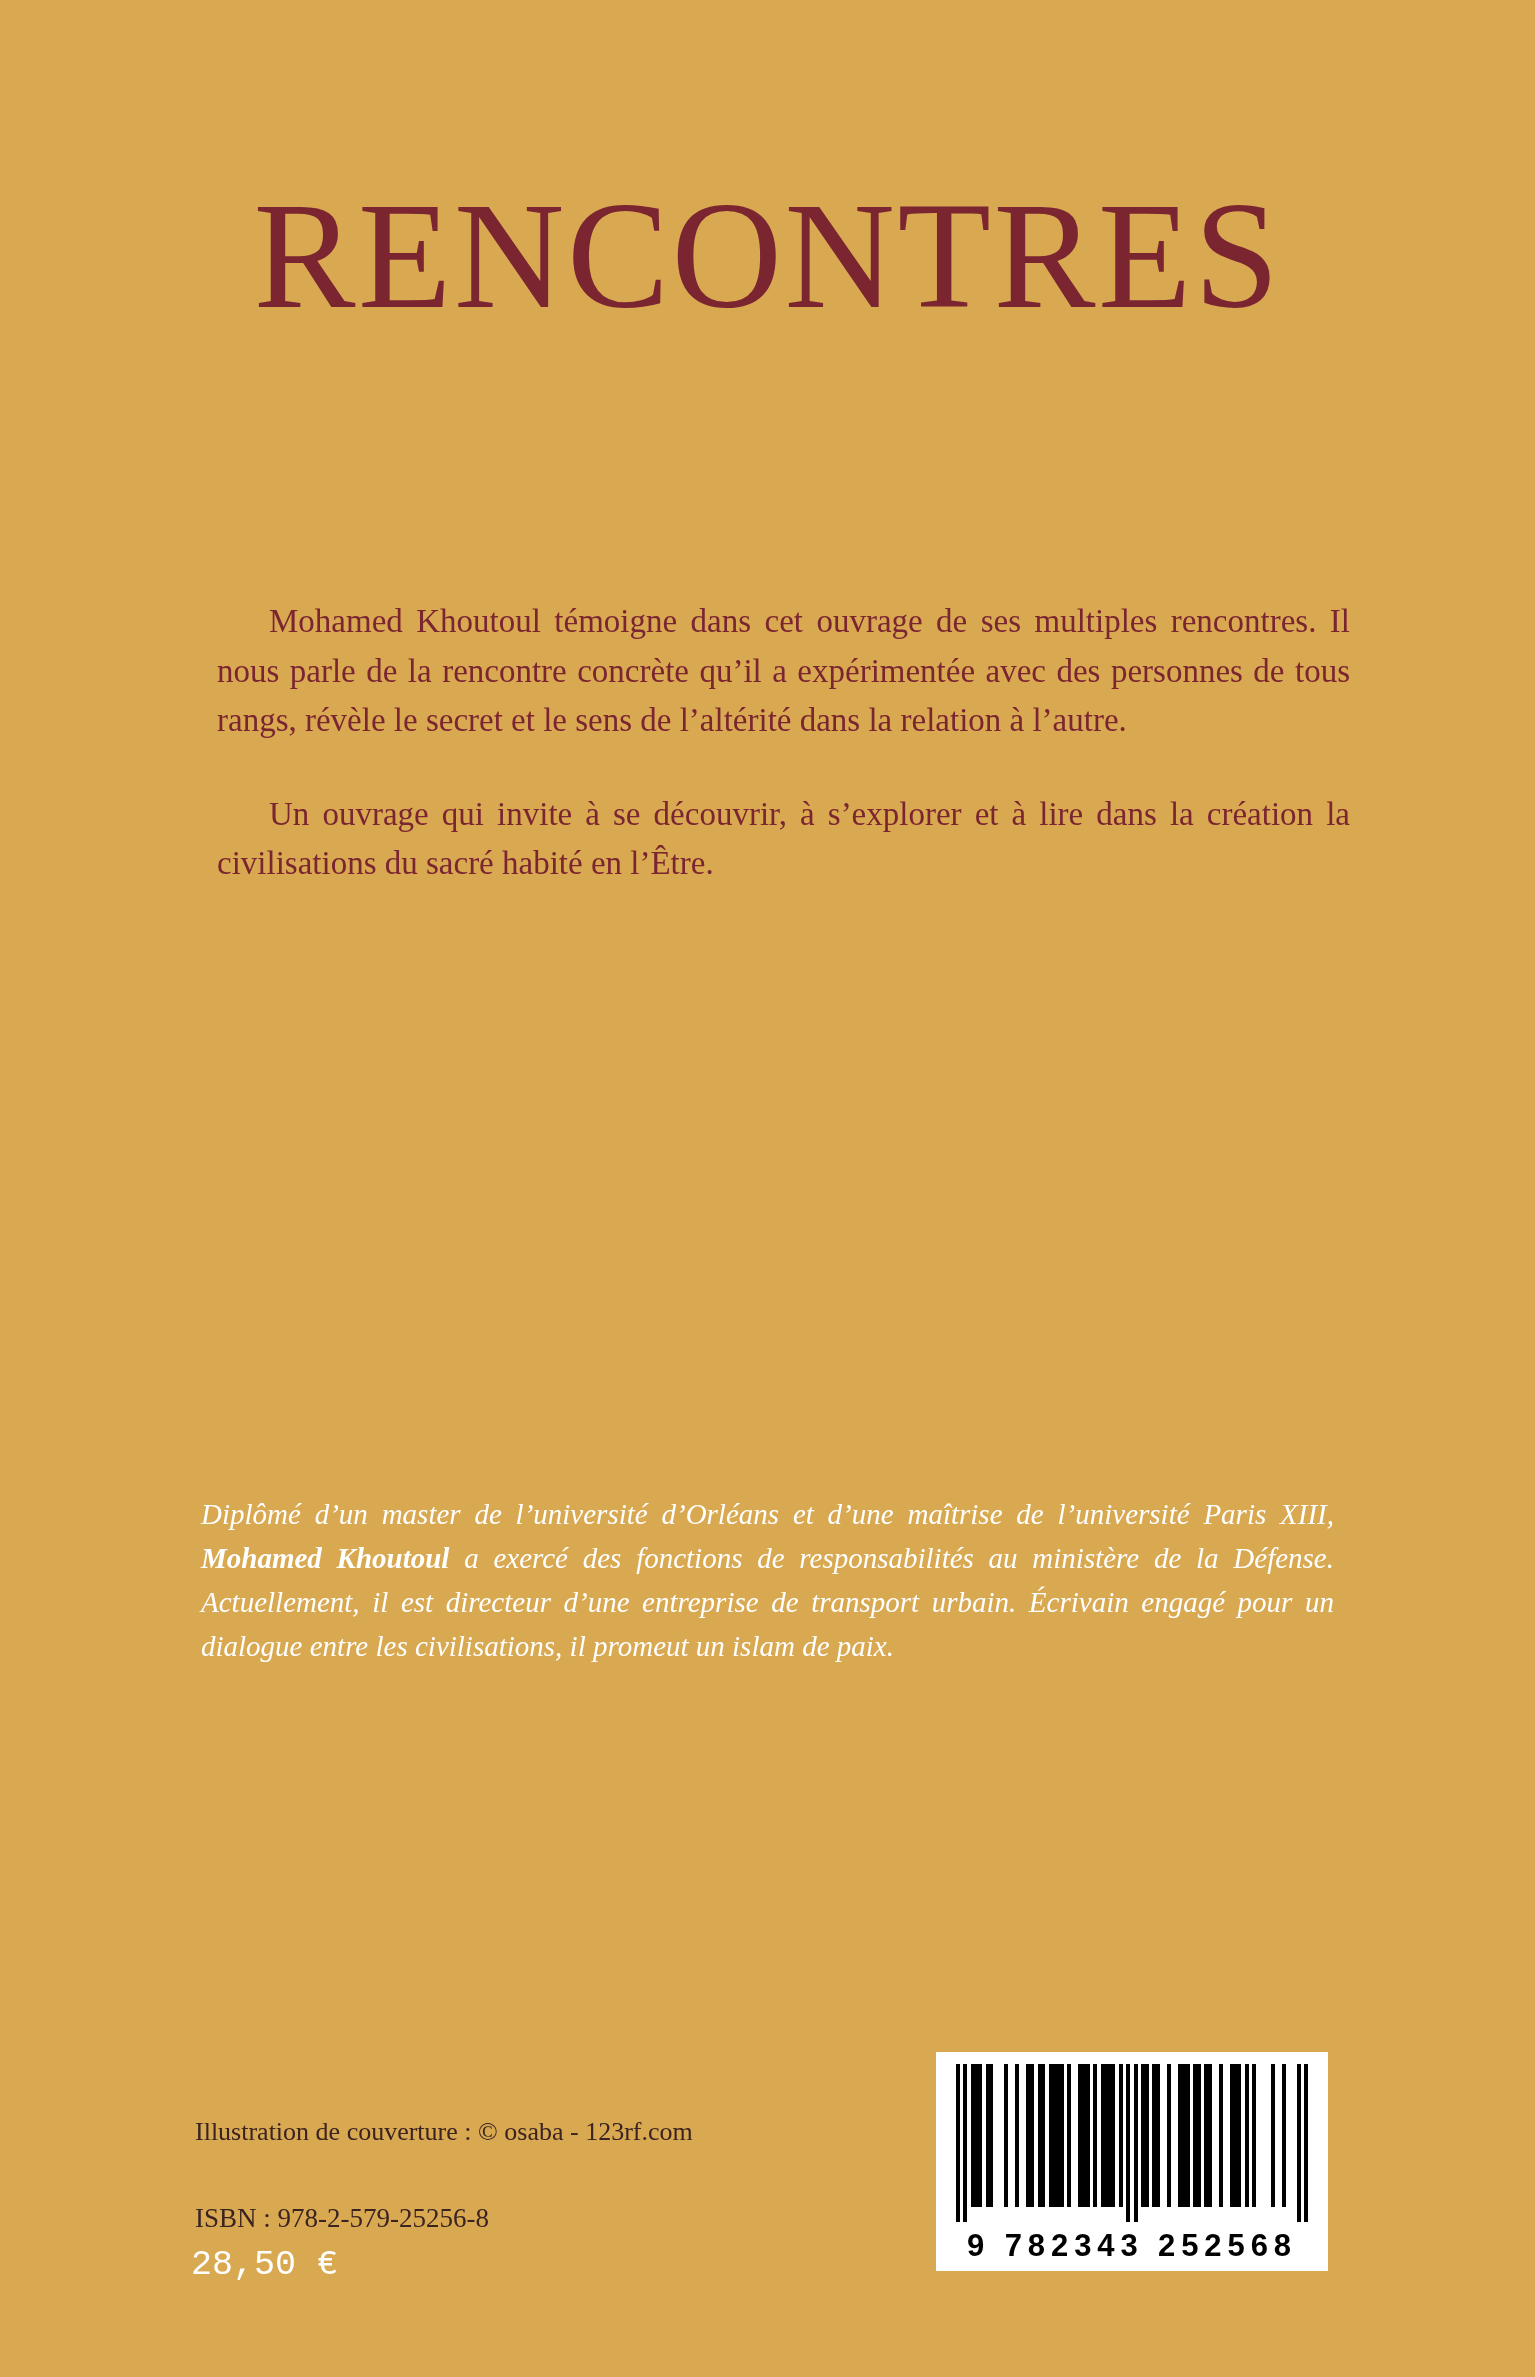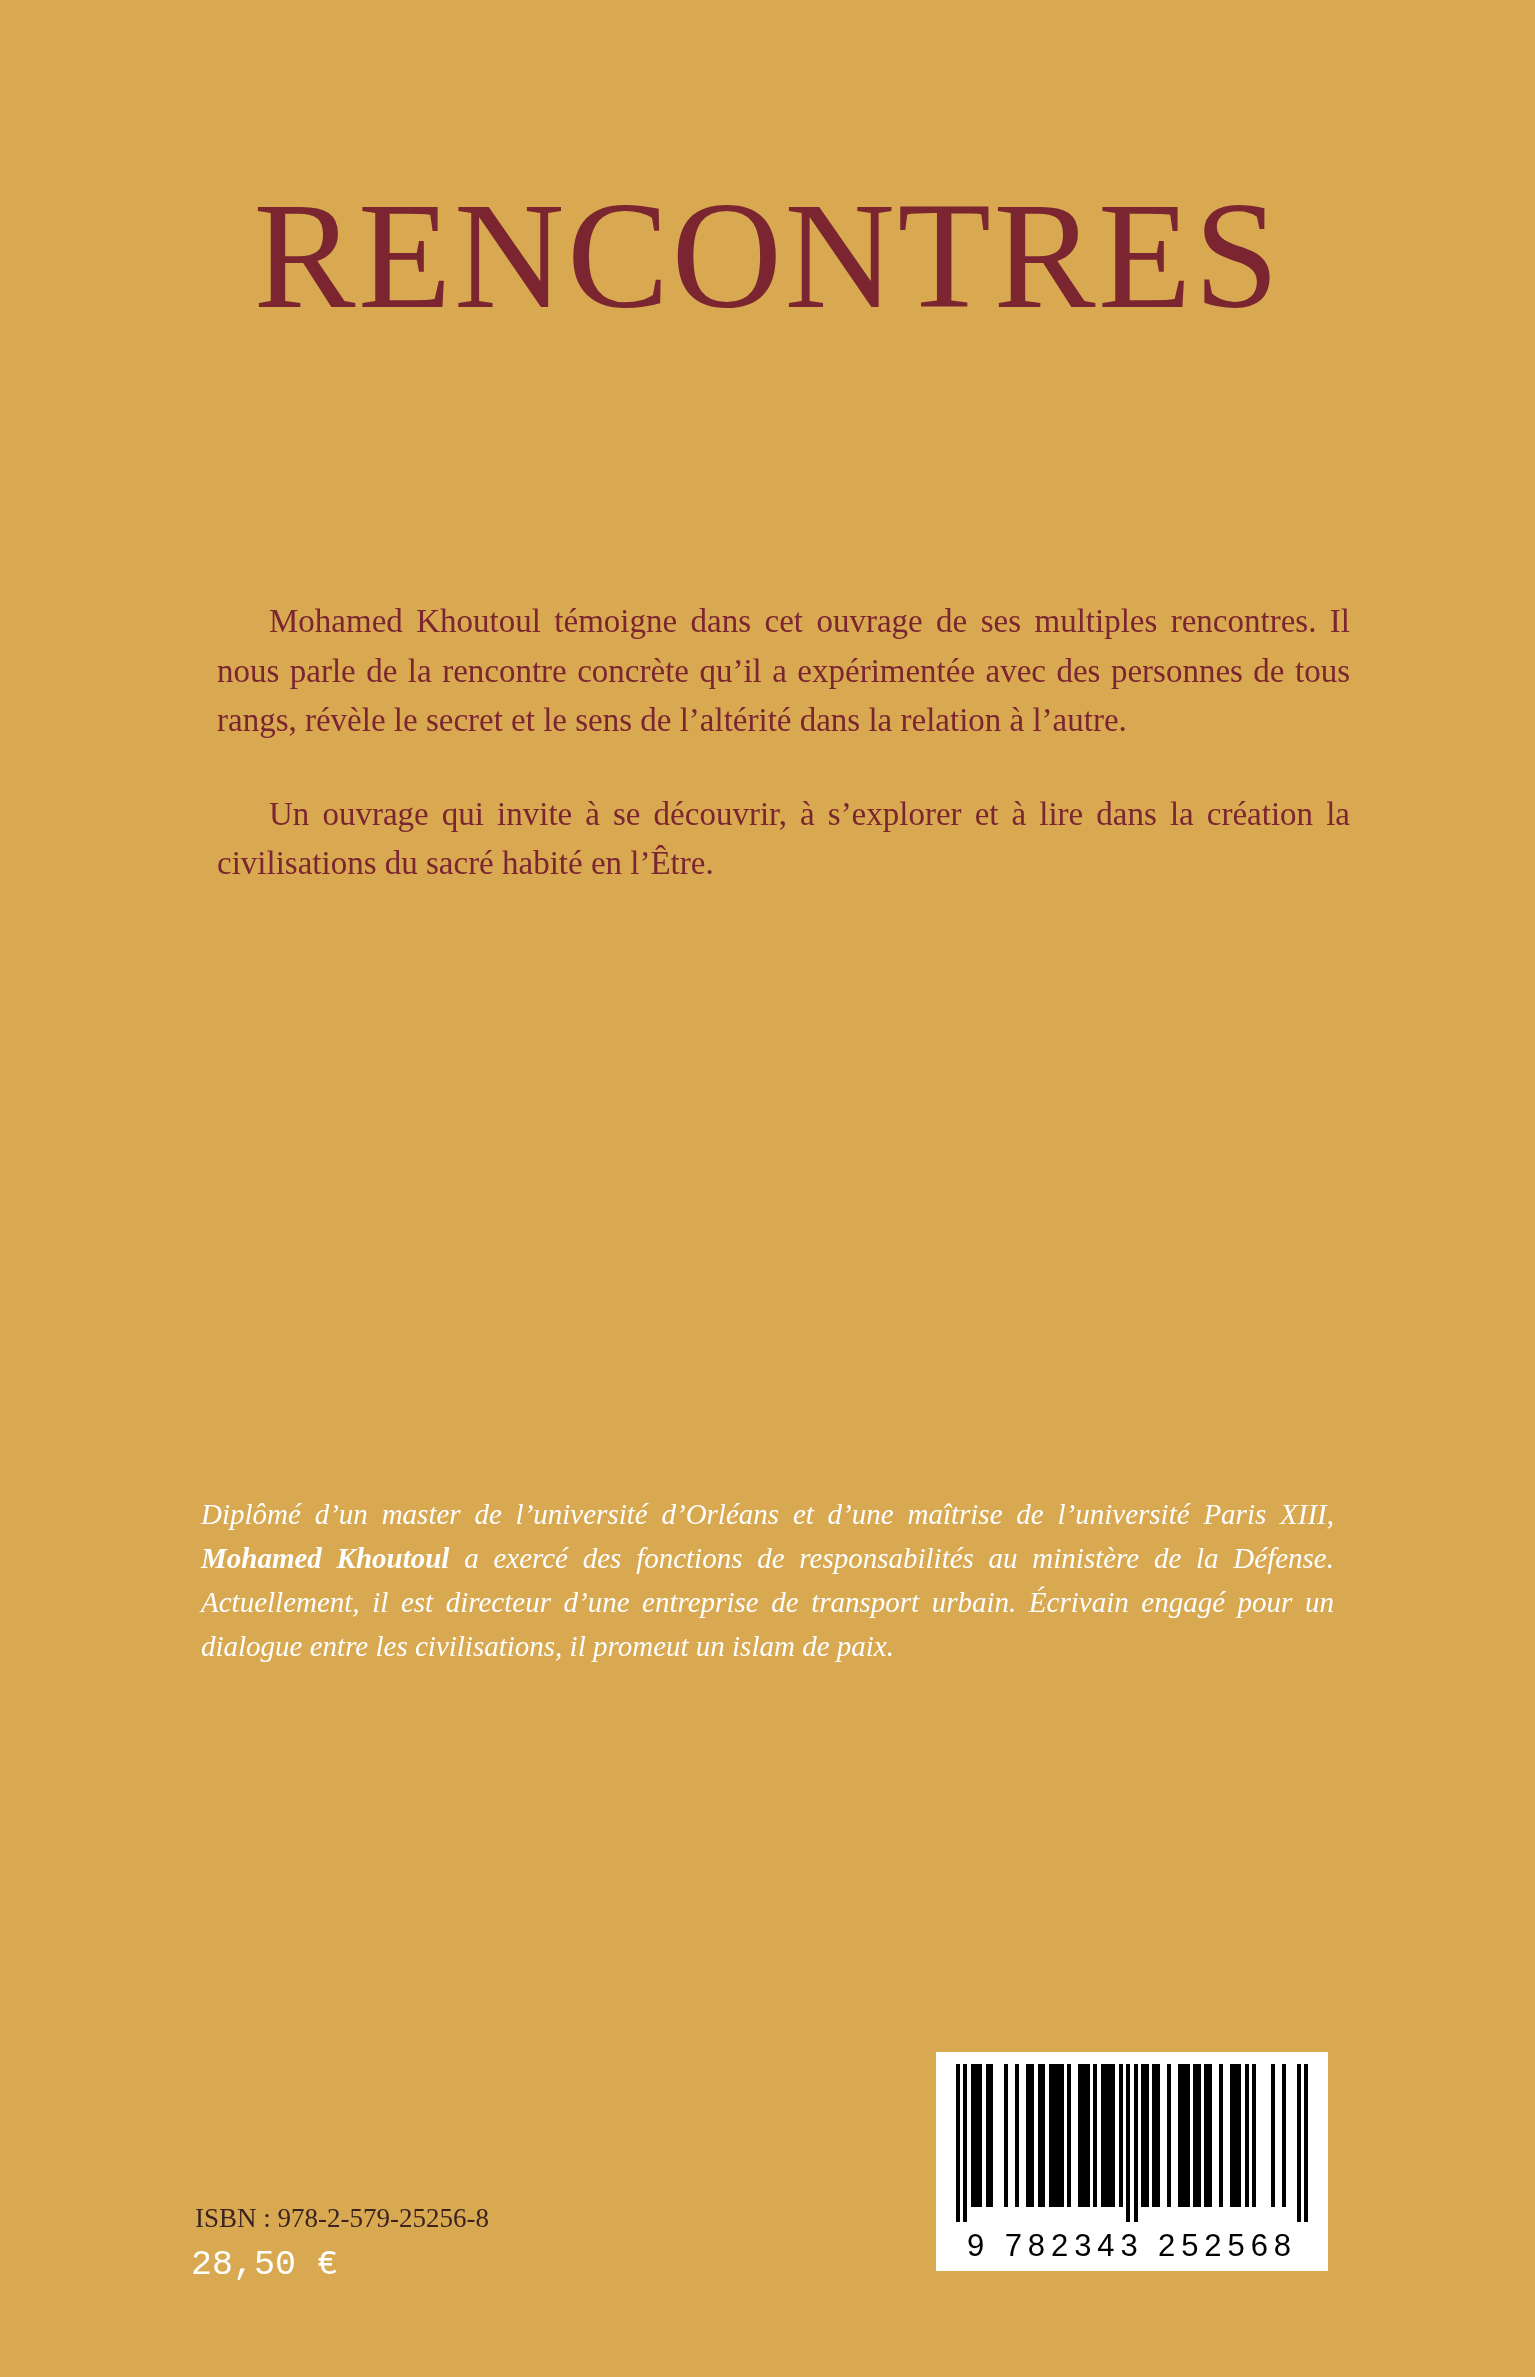--- a/index.html
+++ b/index.html
@@ -85,20 +85,21 @@
     color: #FFFFFF;
     font-family: Liberation Mono, monospace;
   }
   .barcode-box {
     position: absolute;
     left: 936px;
     top: 2052px;
     width: 392px;
     height: 219px;
     background: #FFFFFF;
+    font-weight: bold;
   }
   .barcode-bars {
     position: absolute;
     left: 20px;
     right: 20px;
     top: 11.7px;
     height: 158px;
   }
   .barcode-digits {
     position: absolute;
@@ -121,20 +122,21 @@
   <h1 class="title">RENCONTRES</h1>
 
 
   <div class="synopsis">
     <p>Mohamed Khoutoul témoigne dans cet ouvrage de ses multiples rencontres. Il nous parle de la rencontre concrète qu’il a expérimentée avec des personnes de tous rangs, révèle le secret et le sens de l’altérité dans la relation à l’autre.</p>
     <p>Un ouvrage qui invite à se découvrir, à s’explorer et à lire dans la création la civilisations du sacré habité en l’Être.</p>
   </div>
 
   <div class="bio"><span>Diplômé d’un master de l’université d’Orléans et d’une maîtrise de l’université Paris XIII, </span><span class="bio-name">Mohamed Khoutoul</span><span> a exercé des fonctions de responsabilités au ministère de la Défense. Actuellement, il est directeur d’une entreprise de transport urbain. Écrivain engagé pour un dialogue entre les civilisations, il promeut un islam de paix.</span></div>
 
+  <div class="credit">Illustration de couverture : © osaba - 123rf.com</div>
 
   <div class="isbn">ISBN : 978-2-579-25256-8</div>
 
   <div class="price">28,50 €</div>
 
   <div class="barcode-box">
     <div class="barcode-bars" id="barcode-bars"><svg width="100%" height="100%" viewBox="0 0 95 63" preserveAspectRatio="none" shape-rendering="crispEdges" fill="#000000">
           <rect x="0" y="0" width="1.04" height="63"></rect>
           <rect x="2" y="0" width="1.04" height="63"></rect>
           <rect x="4" y="0" width="1.04" height="57"></rect>

